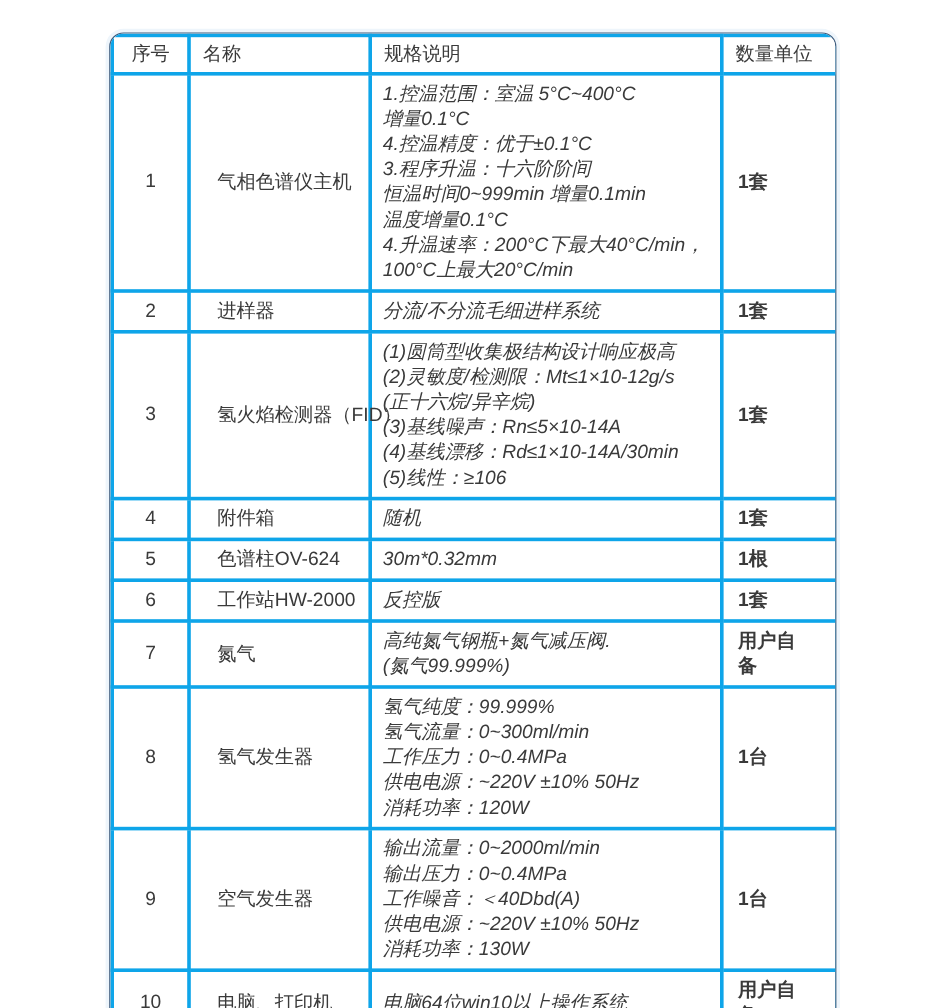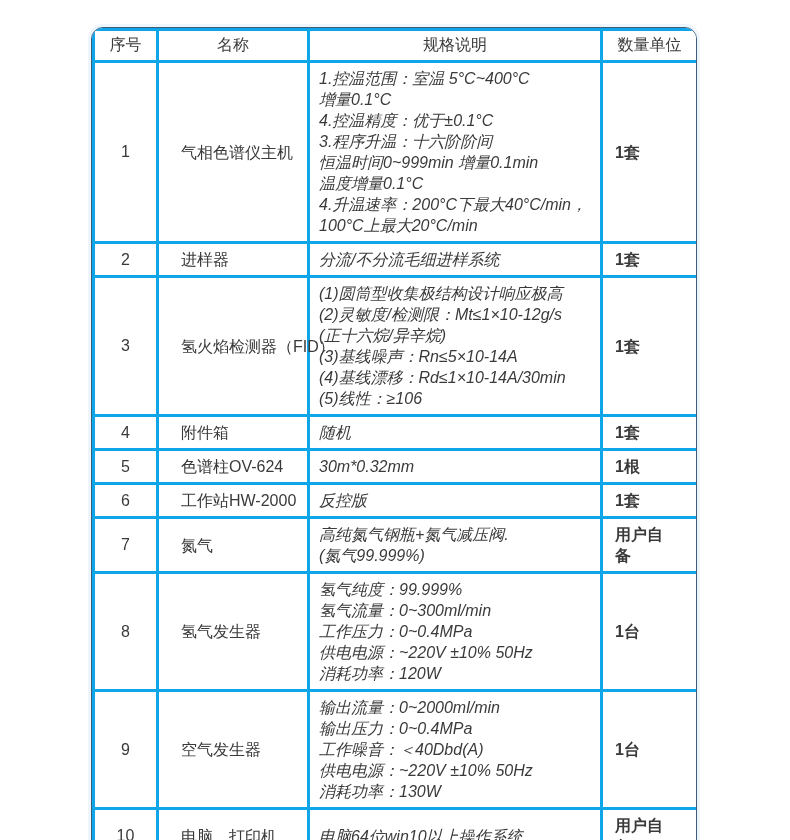--- a/index.html
+++ b/index.html
@@ -42,21 +42,21 @@
   col.c-name { width: 151px; }
   col.c-spec { width: 293px; }
   col.c-qty  { width: 96px;  }
   th, td {
     border: 3px solid #0ea5e9;
     vertical-align: middle;
     font-weight: normal;
   }
   thead th {
     height: 30px;
-    text-align: center;
+    text-align: left;
     padding: 4px 10px;
     background: #ffffff;
   }
   thead th.center, td.no { text-align: center; }
   td.no   { padding: 5px 2px; }
   td.name { padding: 5px 4px 5px 22px; white-space: nowrap; }
   td.spec { padding: 5px 4px 5px 9px; font-style: italic; }
   td.qty  { padding: 5px 19px 5px 12px; font-weight: bold; }
   td.spec .line { line-height: 21px; }
   td.name, td.qty { line-height: 21px; }

